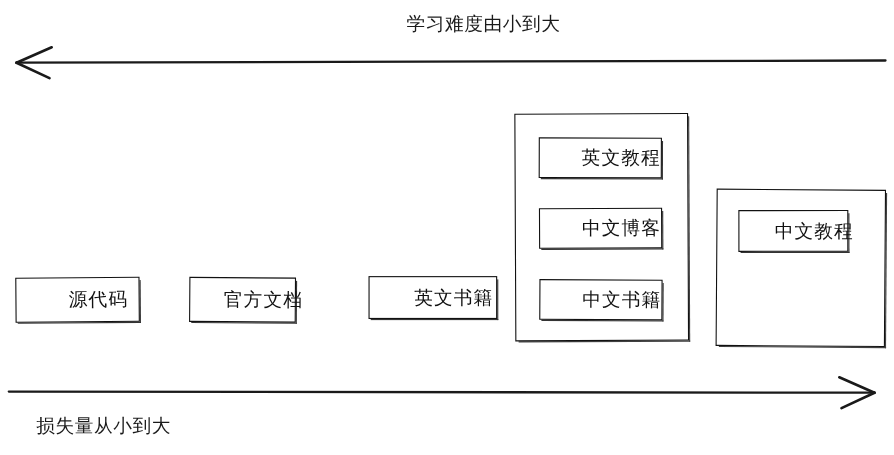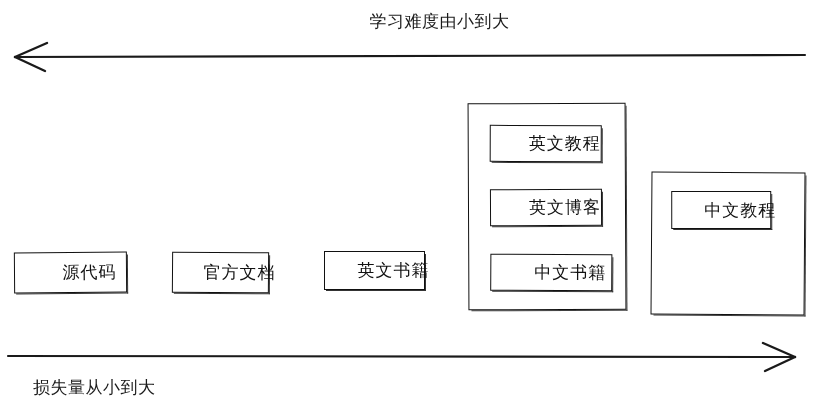--- a/index.html
+++ b/index.html
@@ -86,22 +86,22 @@
   </g>
 </svg>
 
 <div class="axis-label" id="top-label">学习难度由小到大</div>
 
 <div class="axis-label" id="bottom-label">损失量从小到大</div>
 
 <div id="nodes-layer">
     <div class="sketch-box r1" style="left: 14px; top: 252px; width: 113px; height: 41px;">源代码</div>
     <div class="sketch-box r2" style="left: 172px; top: 252px; width: 97px; height: 41px;">官方文档</div>
-    <div class="sketch-box r0" style="left: 324px; top: 251px; width: 101px; height: 39px;">英文书籍</div>
+    <div class="sketch-box r0" style="left: 335px; top: 251px; width: 117px; height: 39px;">英文书籍</div>
     <div class="group-box r3" style="left: 468px; top: 103px; width: 158px; height: 207px;">
       <div class="sketch-box r2" style="left: 21px; top: 21px; width: 112px; height: 37px;">英文教程</div>
-      <div class="sketch-box r0" style="left: 21px; top: 85px; width: 112px; height: 37px;">英文博客</div>
-      <div class="sketch-box r4" style="left: 21px; top: 150px; width: 122px; height: 37px;">中文书籍</div>
+      <div class="sketch-box r0" style="left: 21px; top: 85px; width: 112px; height: 37px;">中文博客</div>
+      <div class="sketch-box r4" style="left: 21px; top: 150px; width: 112px; height: 37px;">中文书籍</div>
     </div>
     <div class="group-box r2" style="left: 651px; top: 172px; width: 154px; height: 143px;">
       <div class="sketch-box r1" style="left: 19px; top: 18px; width: 100px; height: 38px;">中文教程</div>
     </div>
   </div>
 
 </body></html>

